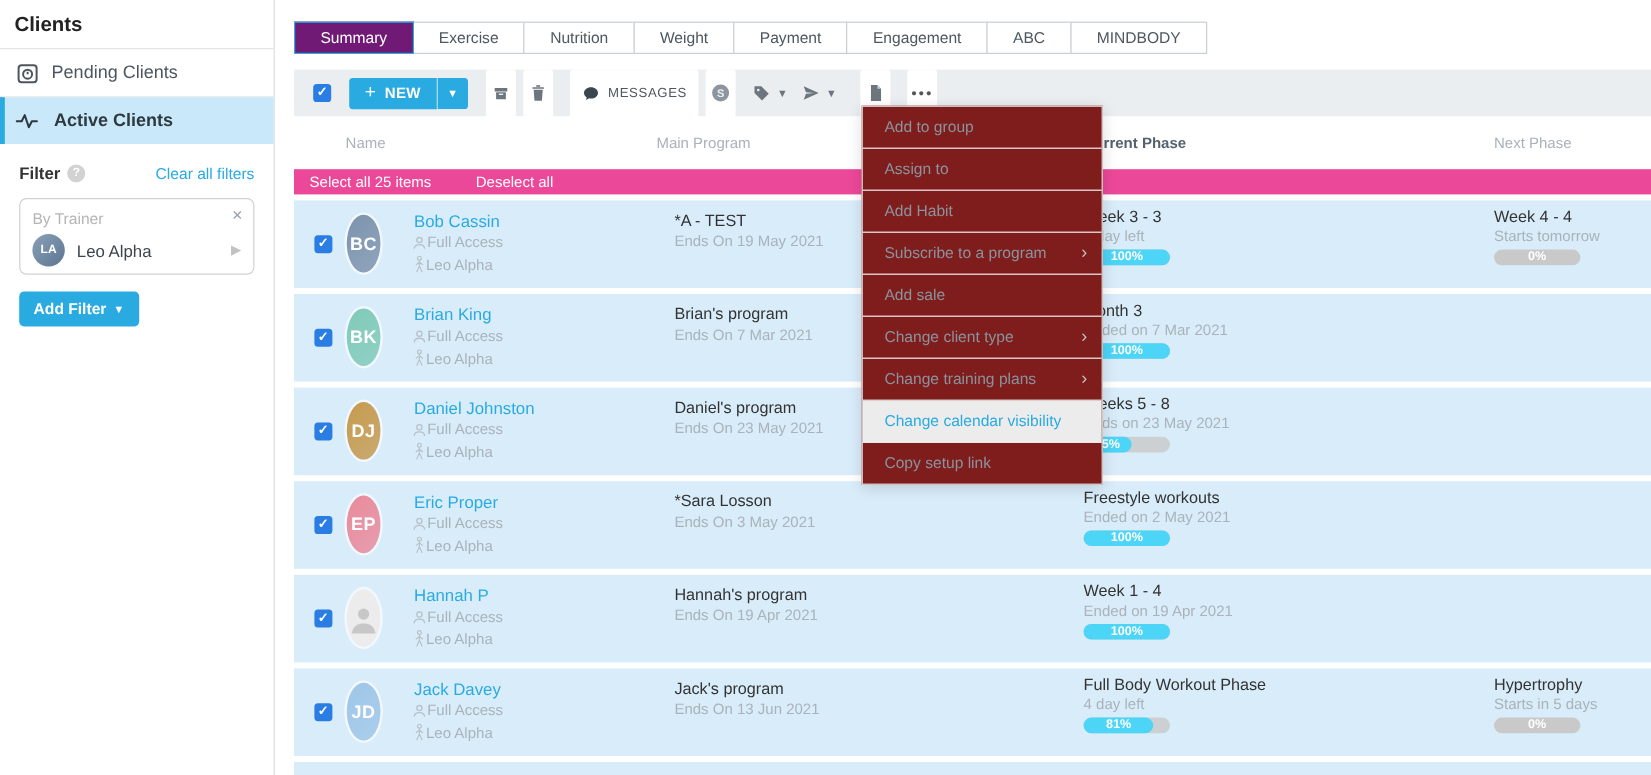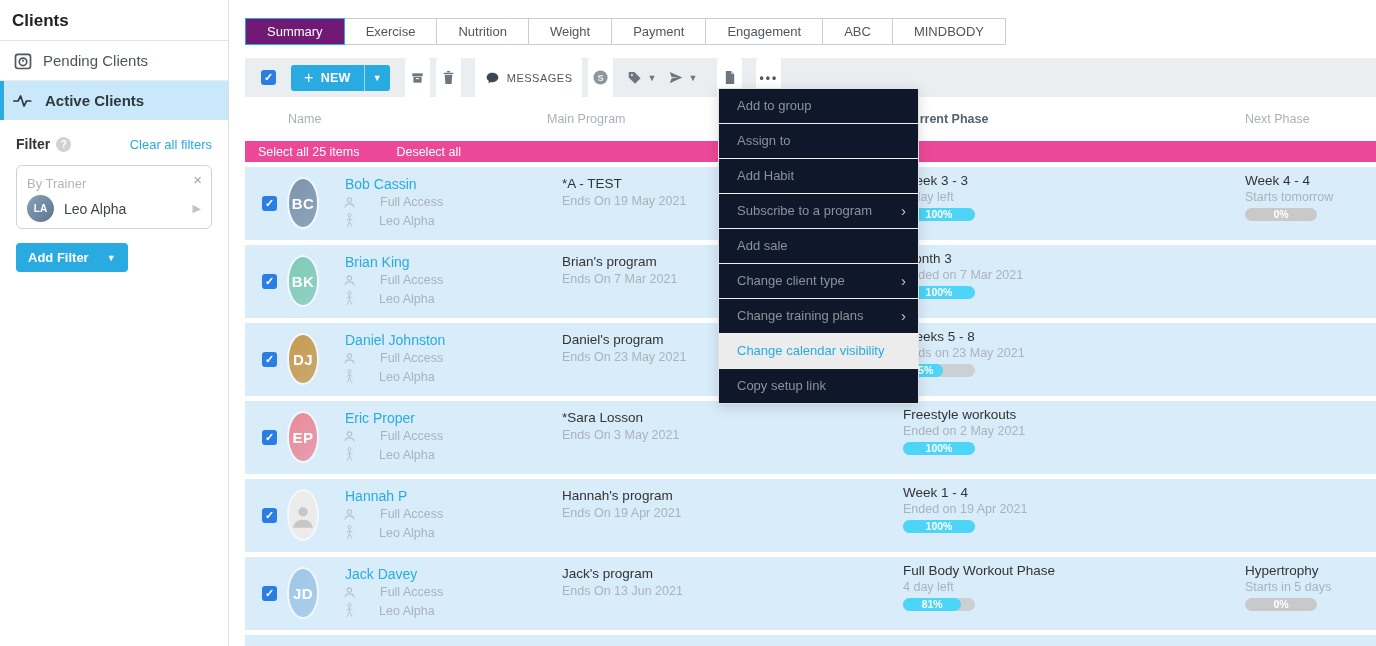--- a/index.html
+++ b/index.html
@@ -16,21 +16,21 @@
   .flabel{font-weight:bold;font-size:14px;color:#333}
   .qicon{width:15px;height:15px;border-radius:50%;background:#d2d2d2;color:#fff;font-size:10px;font-weight:bold;text-align:center;line-height:15px;margin-left:6px}
   .clear-link{margin-left:auto;color:#29abe2;font-size:13px;cursor:pointer}
   .filter-card{margin:13px 16px 0;border:1px solid #d2d2d2;border-radius:6px;background:#fff;position:relative;padding:8px 10px 10px;height:44px}
   .bytrainer{color:#b5b5b5;font-size:13px}
   .card-x{position:absolute;right:9px;top:5px;color:#9aa3ab;font-size:15px;cursor:pointer}
   .trow{display:flex;align-items:center;gap:10px;margin-top:3px}
   .mini-av{width:27px;height:27px;border-radius:50%;background:linear-gradient(135deg,#8aa0b8,#5c7690);color:#fff;font-size:10px;font-weight:bold;display:flex;align-items:center;justify-content:center}
   .tname{font-size:14px;color:#3c454d}
   .card-arr{margin-left:auto;color:#c2c2c2;font-size:11px}
-  .add-filter{margin:14px 16px;background:#29abe2;color:#fff;border:none;border-radius:4px;padding:7px 12px;font-size:13px;font-weight:bold;cursor:pointer;display:inline-flex;align-items:center;gap:18px}
+  .add-filter{margin:14px 16px;background:#29abe2;color:#fff;border:none;border-radius:4px;padding:7px 12px;font-size:13px;font-weight:bold;cursor:pointer;display:inline-flex;align-items:center;gap:6px}
   .add-filter .caret{font-size:9px}
 
   
   .main{position:absolute;left:229px;top:0;width:1147px;height:646px}
   .tabs{position:absolute;left:16px;top:18px;display:flex}
   .tab{height:25px;line-height:25px;padding:0 21px;border:1px solid #c9ced3;margin-left:-1px;font-size:13px;color:#4d575f;background:#fff;cursor:pointer;white-space:nowrap}
   .tab:first-child{margin-left:0}
   .tab.active{background:#701a75;border-color:#29abe2;color:#fff;position:relative;z-index:1}
 
   .toolbar{position:absolute;left:16px;right:0;top:58px;height:39px;background:#ebeef1;display:flex;align-items:center;padding-left:16px;box-sizing:border-box}
@@ -56,38 +56,38 @@
   .selectbar{position:absolute;left:16px;right:0;top:141px;height:21px;background:#ec4899;display:flex;align-items:center;color:#fff;font-size:12.5px}
   .sel1{margin-left:13px;cursor:pointer}
   .sel2{margin-left:37px;cursor:pointer}
 
   #rows{position:absolute;left:16px;right:0;top:167px}
   .row{position:relative;height:73px;margin-bottom:5px;background:#d9ecfa}
   .row .rcb{position:absolute;left:17px;top:29px}
   .avatar{position:absolute;left:44px;top:12px;width:28px;height:48px;border-radius:50%;color:#fff;font-size:15px;font-weight:bold;display:flex;align-items:center;justify-content:center;letter-spacing:.5px;box-shadow:0 0 0 2px rgba(255,255,255,.65);overflow:hidden;cursor:pointer}
   .avatar.ph{background:#ececec}
   .cname{position:absolute;left:100px;top:9px;font-size:14px;color:#29abe2;cursor:pointer}
-  .meta{position:absolute;display:flex;align-items:center;gap:24px;font-size:12.5px;color:#aab3ba}
+  .meta{position:absolute;display:flex;align-items:center;gap:0;font-size:12.5px;color:#aab3ba}
   .access{left:98px;top:28px}
   .trainer{left:99px;top:46px}
   .ptitle{position:absolute;left:317px;top:9px;font-size:13.5px;color:#333}
   .psub{position:absolute;left:317px;top:27px;font-size:12.5px;color:#aab3ba}
   .ctitle{position:absolute;left:658px;top:6px;font-size:13.5px;color:#333}
   .csub{position:absolute;left:658px;top:23px;font-size:12.5px;color:#aab3ba}
   .cbar{left:658px;top:41px}
   .ntitle{position:absolute;left:1000px;top:6px;font-size:13.5px;color:#333}
   .nsub{position:absolute;left:1000px;top:23px;font-size:12.5px;color:#aab3ba}
   .nbar{left:1000px;top:41px}
   .pbar{position:absolute;width:72px;height:13px;background:#cdd0d2;border-radius:7px;font-size:10.5px;font-weight:bold;color:#fff;line-height:13px}
   .pfill{height:100%;background:#4cd5f7;border-radius:7px;text-align:center;min-width:26px}
   .pbar.zero{background:#c9c9c9;text-align:center}
   .row-partial{position:absolute;left:16px;right:0;top:635px;height:11px;background:#d9ecfa}
 
   
-  .menu{position:absolute;left:718px;top:88px;width:199px;background:#0f172a;border:1px solid #e2e2e2;box-shadow:0 3px 12px rgba(0,0,0,.14);z-index:40}
+  .menu{position:absolute;left:718px;top:88px;width:199px;background:#7f1d1d;border:1px solid #e2e2e2;box-shadow:0 3px 12px rgba(0,0,0,.14);z-index:40}
   .mitem{height:34px;line-height:34px;padding-left:18px;font-size:13px;color:#8b929b;border-bottom:1px solid #f0f0f0;position:relative;cursor:pointer}
   .mitem:last-child{border-bottom:none}
   .mitem.hl{background:#ececec;color:#29abe2}
   .mchev{position:absolute;right:12px;top:0;color:#c4c4c4;font-size:15px}
 </style>
 </head>
 <body>
 
 <div class="sidebar">
   <h1 class="side-title">Clients</h1>

